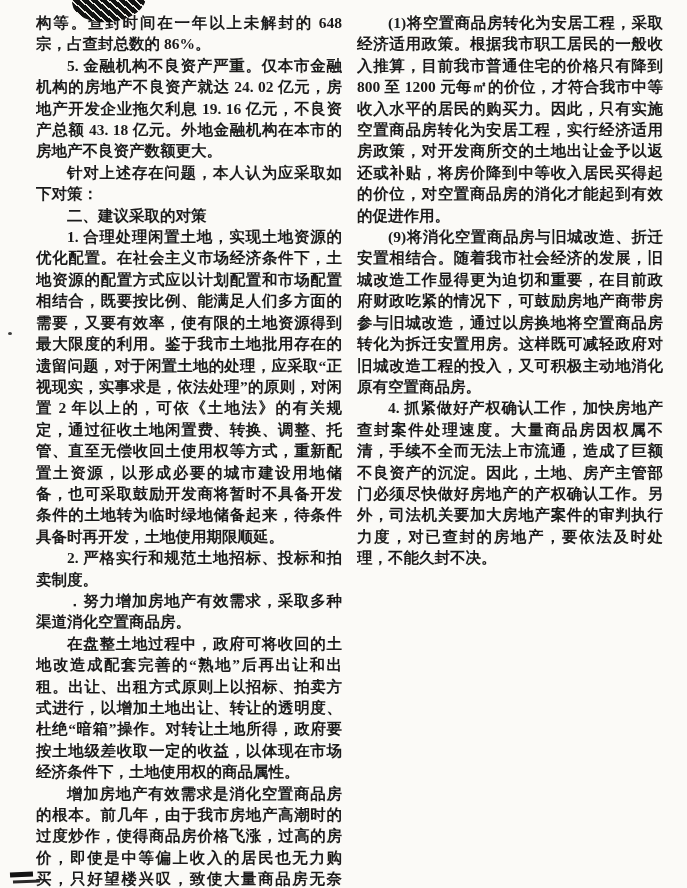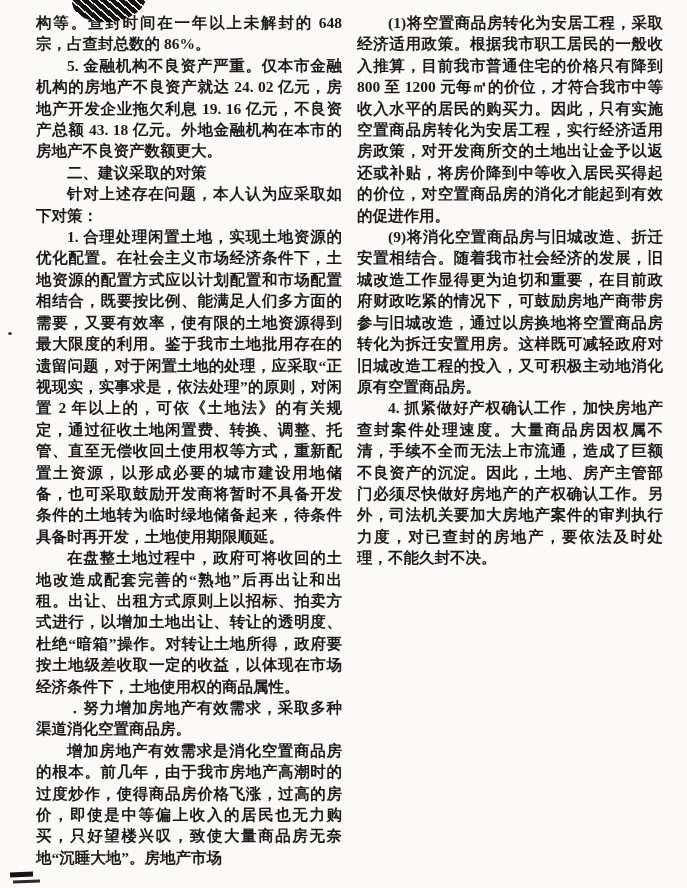--- a/index.html
+++ b/index.html
@@ -72,25 +72,26 @@
 </style>
 </head>
 <body>
 
 <div class="page">
   <div class="blob"></div>
   <div class="speck"></div>
   <div class="col">
       <p class="">构等。查封时间在一年以上未解封的 648 宗，占查封总数的 86%。</p>
       <p class="indent">5. 金融机构不良资产严重。仅本市金融机构的房地产不良资产就达 24. 02 亿元，房地产开发企业拖欠利息 19. 16 亿元，不良资产总额 43. 18 亿元。外地金融机构在本市的房地产不良资产数额更大。</p>
+      <p class="indent">针对上述存在问题，本人认为应采取如下对策：</p>
       <p class="indent">二、建议采取的对策</p>
-      <p class="indent">针对上述存在问题，本人认为应采取如下对策：</p>
       <p class="indent">1. 合理处理闲置土地，实现土地资源的优化配置。在社会主义市场经济条件下，土地资源的配置方式应以计划配置和市场配置相结合，既要按比例、能满足人们多方面的需要，又要有效率，使有限的土地资源得到最大限度的利用。鉴于我市土地批用存在的遗留问题，对于闲置土地的处理，应采取“正视现实，实事求是，依法处理”的原则，对闲置 2 年以上的，可依《土地法》的有关规定，通过征收土地闲置费、转换、调整、托管、直至无偿收回土使用权等方式，重新配置土资源，以形成必要的城市建设用地储备，也可采取鼓励开发商将暂时不具备开发条件的土地转为临时绿地储备起来，待条件具备时再开发，土地使用期限顺延。</p>
+      <p class="indent">2. 严格实行和规范土地招标、投标和拍卖制度。</p>
+      <p class="indent">．努力增加房地产有效需求，采取多种渠道消化空置商品房。</p>
       <p class="indent">在盘整土地过程中，政府可将收回的土地改造成配套完善的“熟地”后再出让和出租。出让、出租方式原则上以招标、拍卖方式进行，以增加土地出让、转让的透明度、杜绝“暗箱”操作。对转让土地所得，政府要按土地级差收取一定的收益，以体现在市场经济条件下，土地使用权的商品属性。</p>
-      <p class="indent">．努力增加房地产有效需求，采取多种渠道消化空置商品房。</p>
       <p class="indent">增加房地产有效需求是消化空置商品房的根本。前几年，由于我市房地产高潮时的过度炒作，使得商品房价格飞涨，过高的房价，即使是中等偏上收入的居民也无力购买，只好望楼兴叹，致使大量商品房无奈地“沉睡大地”。房地产市场</p>
     </div>
   <div class="col">
       <p class="indent">(1)将空置商品房转化为安居工程，采取经济适用政策。根据我市职工居民的一般收入推算，目前我市普通住宅的价格只有降到 800 至 1200 元每㎡的价位，才符合我市中等收入水平的居民的购买力。因此，只有实施空置商品房转化为安居工程，实行经济适用房政策，对开发商所交的土地出让金予以返还或补贴，将房价降到中等收入居民买得起的价位，对空置商品房的消化才能起到有效的促进作用。</p>
       <p class="indent">(9)将消化空置商品房与旧城改造、折迁安置相结合。随着我市社会经济的发展，旧城改造工作显得更为迫切和重要，在目前政府财政吃紧的情况下，可鼓励房地产商带房参与旧城改造，通过以房换地将空置商品房转化为拆迁安置用房。这样既可减轻政府对旧城改造工程的投入，又可积极主动地消化原有空置商品房。</p>
       <p class="indent">4. 抓紧做好产权确认工作，加快房地产查封案件处理速度。大量商品房因权属不清，手续不全而无法上市流通，造成了巨额不良资产的沉淀。因此，土地、房产主管部门必须尽快做好房地产的产权确认工作。另外，司法机关要加大房地产案件的审判执行力度，对已查封的房地产，要依法及时处理，不能久封不决。</p>
     </div>
   <div class="corner-bar-1"></div>
   <div class="corner-bar-2"></div>
 </div>

